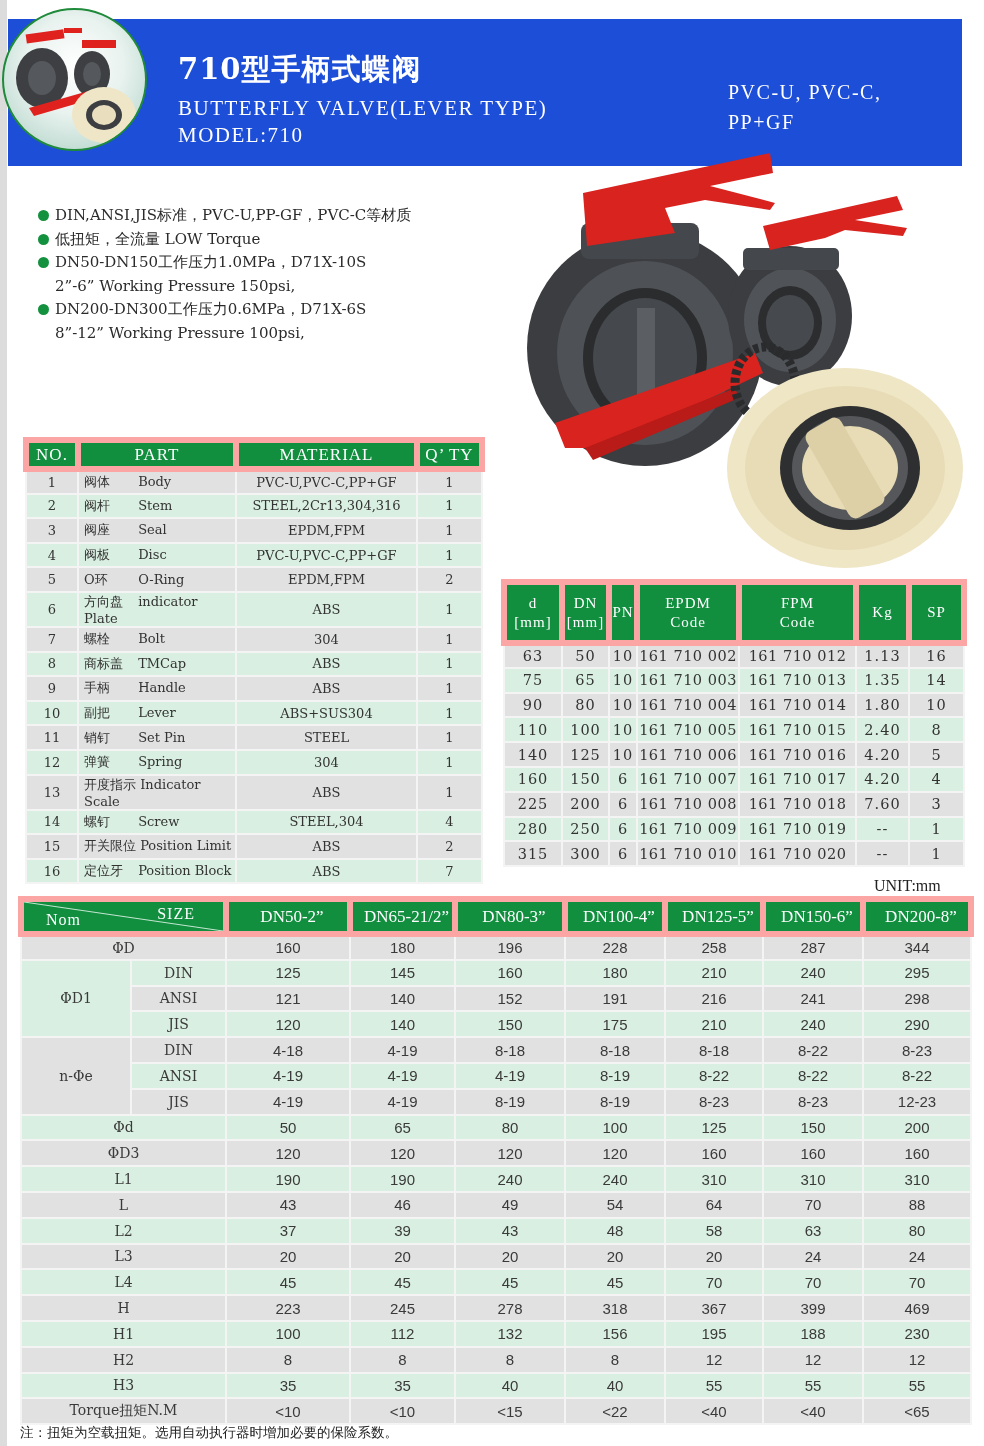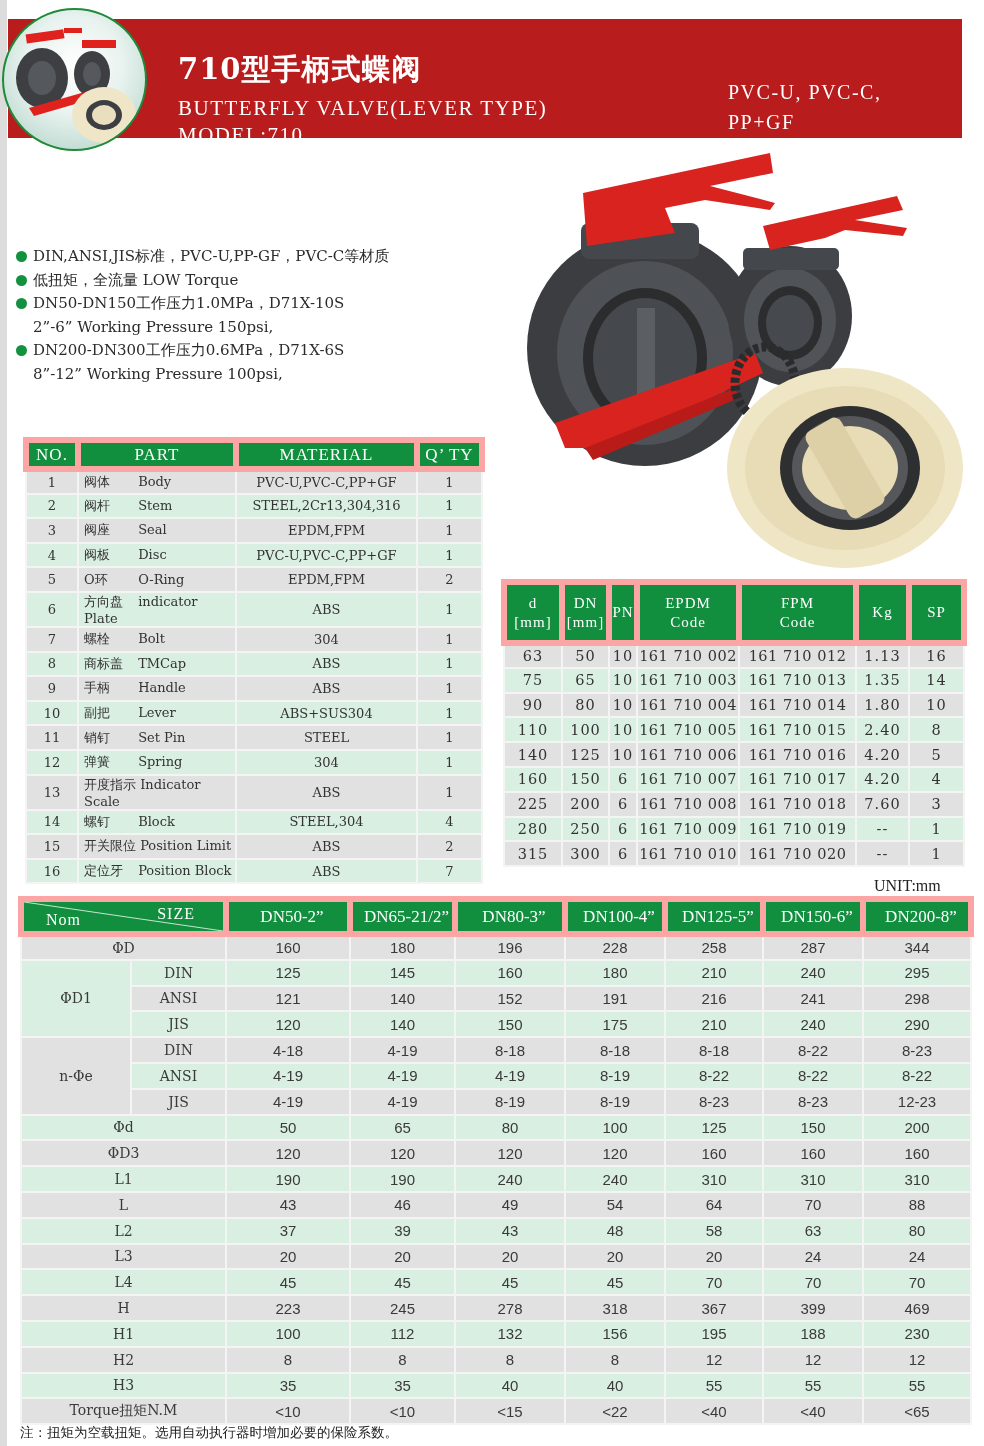--- a/index.html
+++ b/index.html
@@ -1,30 +1,30 @@
 <!DOCTYPE html>
 <html><head>
 <meta charset="utf-8">
 <style>
   * { box-sizing: border-box; margin: 0; padding: 0; }
   html, body { width: 984px; height: 1446px; background: #ffffff; overflow: hidden; }
   body { position: relative; font-family: "DejaVu Serif", "Liberation Serif", serif; color: #2a2a2a; }
   .left-strip { position: absolute; left: 0; top: 0; width: 7px; height: 1446px; background: #dcdcdc; }
 
   
-  .banner { position: absolute; left: 8px; top: 19px; width: 954px; height: 119px; background: #b91c1c; }
+  .banner { position: absolute; left: 8px; top: 19px; width: 954px; height: 147px; background: #1d4ed8; }
   .banner-circle { position: absolute; left: 2px; top: 8px; width: 145px; height: 143px; border-radius: 50%;
     border: 2px solid #1e8a3a; background: radial-gradient(circle at 50% 40%, #ffffff 0%, #e8f2ee 45%, #a9cfc2 100%); overflow: hidden; }
   .banner-title-cn { position: absolute; left: 170px; top: 31px; font-family: "DejaVu Serif", serif; font-weight: bold; font-size: 29px; color: #fff; letter-spacing: 1px; }
   .banner-title-en { position: absolute; left: 170px; top: 77px; font-family: "Liberation Serif", serif; font-size: 21px; color: #fff; letter-spacing: 1.5px; }
   .banner-model { position: absolute; left: 170px; top: 104px; font-family: "Liberation Serif", serif; font-size: 21px; color: #fff; letter-spacing: 1.5px; }
   .banner-material { position: absolute; left: 720px; top: 58px; font-family: "Liberation Serif", serif; font-size: 20px; color: #fff; letter-spacing: 1.5px; line-height: 30px; width: 220px; }
 
   
-  .features { position: absolute; left: 16px; top: 204px; width: 470px; list-style: none; margin-top: 41px; }
+  .features { position: absolute; left: 38px; top: 204px; width: 470px; list-style: none; }
   .features li { position: relative; padding-left: 17px; font-size: 15px; line-height: 23.5px; color: #2b2b2b; }
   .features li .dot { position: absolute; left: 0; top: 6px; width: 11px; height: 11px; border-radius: 50%; background: #14913f; }
   .features li .sub { display: block; }
 
   
   .product { position: absolute; left: 525px; top: 148px; width: 440px; height: 425px; }
 
   
   table { border-collapse: collapse; position: absolute; table-layout: fixed; }
   th { background: #118f3f; color: #fff; font-weight: normal; border: 6px solid #fca5a5; font-family: "Liberation Serif", serif; }
@@ -217,21 +217,21 @@
         <td>1</td>
       </tr>
       <tr class="odd">
         <td>13</td>
         <td class="part"><span class="cn wide">开度指示</span> <span>Indicator Scale</span></td>
         <td>ABS</td>
         <td>1</td>
       </tr>
       <tr class="even">
         <td>14</td>
-        <td class="part"><span class="cn">螺钉</span> <span>Block</span></td>
+        <td class="part"><span class="cn">螺钉</span> <span>Screw</span></td>
         <td>STEEL,304</td>
         <td>4</td>
       </tr>
       <tr class="odd">
         <td>15</td>
         <td class="part"><span class="cn wide">开关限位</span> <span>Position Limit</span></td>
         <td>ABS</td>
         <td>2</td>
       </tr>
       <tr class="even">

